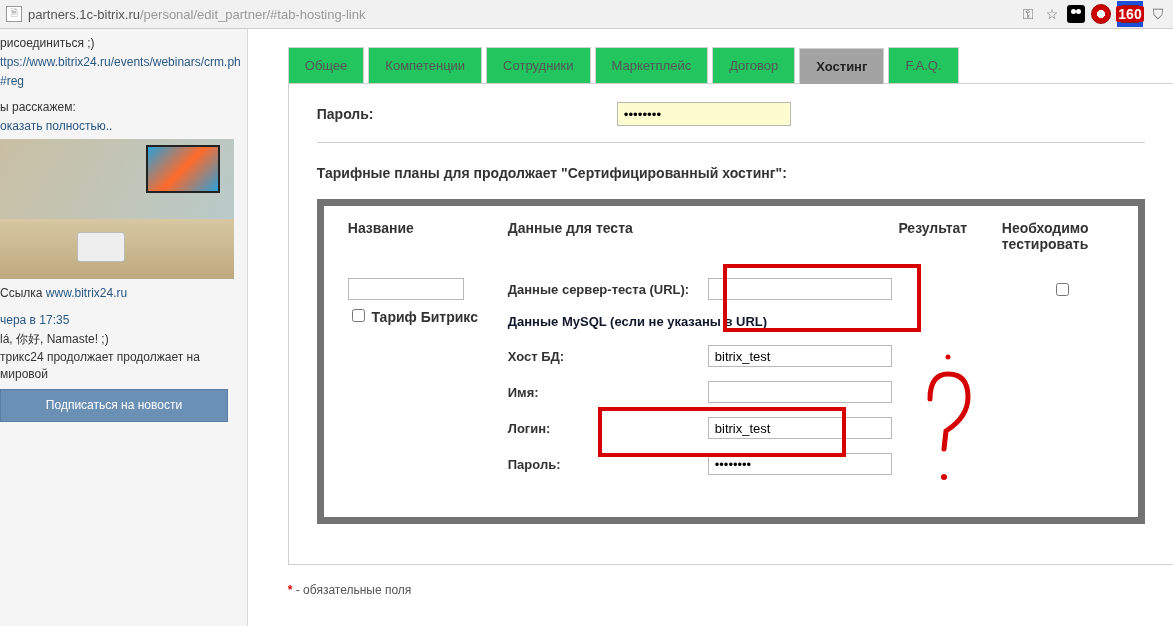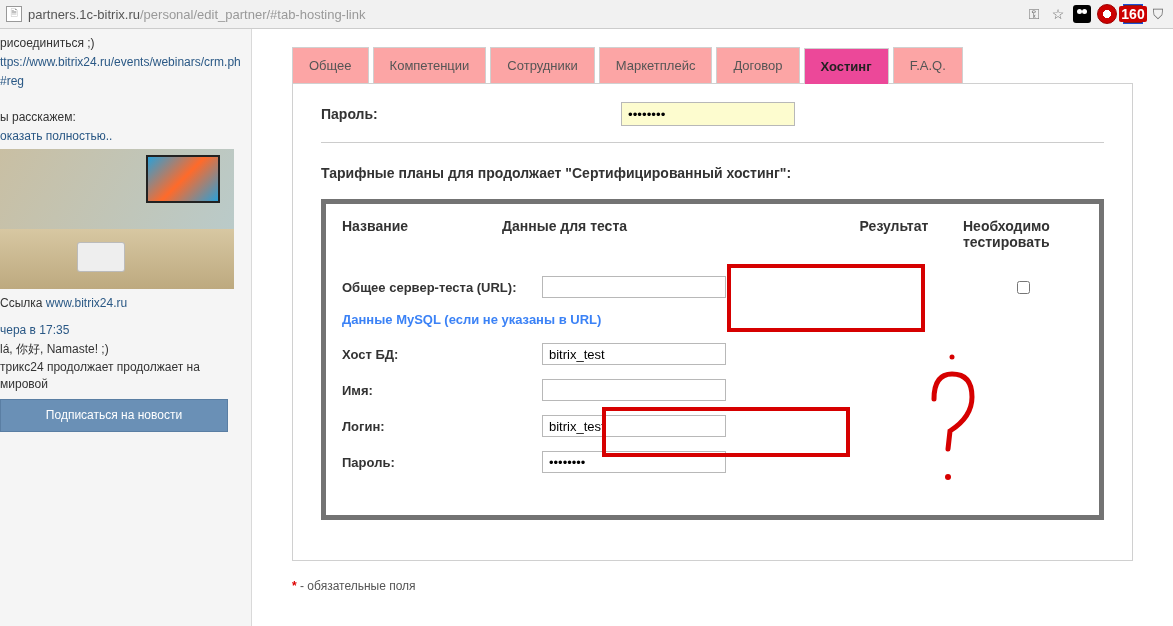--- a/index.html
+++ b/index.html
@@ -7,61 +7,61 @@
 .addr-bar .page-icon{width:14px;height:14px;border:1px solid #999;background:#fff;font-size:9px;display:flex;align-items:center;justify-content:center;color:#888}
 .addr-url{flex:1;font-size:13px;color:#555;white-space:nowrap;overflow:hidden}
 .addr-url .grey{color:#999}
 .addr-icons{display:flex;align-items:center;gap:6px}
 .addr-icons span{width:18px;height:18px;display:flex;align-items:center;justify-content:center;font-size:14px;color:#666}
 .ico-key{color:#444}
 .ico-mask{width:22px;height:14px;border-radius:3px;background:#000;position:relative}
 .ico-mask::before,.ico-mask::after{content:"";position:absolute;width:5px;height:5px;border-radius:50%;background:#fff;top:4px}
 .ico-mask::before{left:4px}.ico-mask::after{right:4px}
 .ico-q{width:18px;height:18px;border-radius:50%;background:radial-gradient(circle at 50% 50%,#fff 30%,#c00 31%);border:1px solid #900;position:relative}
-.ico-badge{width:22px;height:18px;background:#7f1d1d;border:1px solid #1d4ed8;position:relative;font-size:8px;display:flex;align-items:flex-end;justify-content:flex-end}
+.ico-badge{width:22px;height:18px;background:#7f1d1d;border:4px solid #1d4ed8;position:relative;font-size:8px;display:flex;align-items:flex-end;justify-content:flex-end}
 .ico-badge b{background:#c00;color:#fff;padding:0 2px;border-radius:2px;font-weight:bold}
 .ico-shield{width:16px;height:18px;color:#888;font-size:16px}
 .page{display:flex}
 .sidebar{width:245px;padding:4px 6px 16px 0;font-size:12px;color:#2a5885;line-height:1.4}
 .sidebar .plain{color:#333}
 .sidebar a{color:#2a5885;text-decoration:none}
 .photo{width:234px;height:140px;background:linear-gradient(120deg,#c9bfa3 0%,#b8ccce 100%);margin:4px 0 6px 0;position:relative;overflow:hidden}
 .photo .wall{position:absolute;top:6px;right:14px;width:70px;height:44px;background:linear-gradient(135deg,#2aa0d8,#ff6a2a,#2aa0d8);border:2px solid #222}
 .photo .desk{position:absolute;bottom:0;left:0;right:0;height:60px;background:linear-gradient(#d7c7a2,#bda97f)}
 .photo .lap{position:absolute;bottom:18px;left:78px;width:46px;height:28px;background:#eee;border-radius:2px;box-shadow:0 0 0 1px #bbb}
 .subscribe-btn{display:block;width:226px;text-align:center;background:#6a90b6;color:#fff;font-size:12px;padding:7px 0;margin-top:6px;border:1px solid #5a7ea3;cursor:pointer}
 .side-line{margin:2px 0}
 .main{flex:1;background:#fff;border-left:1px solid #d9d9d9;min-height:598px;position:relative}
 .tabs{display:flex;margin:18px 0 0 40px}
-.tab{border:1px solid #d0d0d0;border-bottom:none;background:#fca5a5;padding:10px 16px;margin-right:4px;font-size:13px;color:#555;cursor:pointer}
-.tab.active{background:#ec4899;color:#222;font-weight:bold;position:relative;top:1px}
+.tab{border:1px solid #d0d0d0;border-bottom:none;background:#22c55e;padding:10px 16px;margin-right:4px;font-size:13px;color:#555;cursor:pointer}
+.tab.active{background:#a3a3a3;color:#222;font-weight:bold;position:relative;top:1px}
 .panel{border:1px solid #d0d0d0;margin:0 40px 0 40px;padding:18px 28px 40px 28px;background:#fff}
 .row{display:flex;align-items:center;margin-bottom:16px}
 .row .lab{width:300px;font-weight:bold;font-size:14px;color:#333}
 .row .val input{width:160px;height:20px;border:1px solid #b8b8b8;padding:1px 6px;font-family:Arial}
 .pw-input{background:#fdfccf!important}
 .hr{border:none;border-top:1px solid #ccc;margin:6px 0 22px 0}
 .section-title{font-weight:bold;font-size:14px;color:#333;margin-bottom:18px}
-.plan-box{border:5px solid #737373;padding:14px 16px 28px 16px}
+.plan-box{border:7px solid #737373;padding:14px 16px 28px 24px}
 .plan-head{display:flex;font-weight:bold;color:#333;font-size:14px;margin-bottom:26px}
 .plan-head .c1{width:160px}
 .plan-head .c2{flex:1}
 .plan-head .c3{width:110px;text-align:center}
 .plan-head .c4{width:120px;text-align:left;padding-left:14px}
 .plan-body{display:flex}
 .colA{width:160px}
 .colA input[type=text]{width:110px;height:18px;border:1px solid #b8b8b8;margin-bottom:6px}
 .colA label{font-weight:bold;font-size:14px;color:#333}
 .colB{flex:1}
 .colC{width:110px}
 .colD{width:120px;text-align:center;padding-top:2px}
 .f-row{display:flex;align-items:center;margin-bottom:14px}
 .f-row .f-lab{width:200px;font-weight:bold;color:#333;font-size:13px}
 .f-row input[type=text],.f-row input[type=password]{width:170px;height:18px;border:1px solid #b8b8b8;padding:1px 6px;font-family:Arial;font-size:13px}
-.sub-title{font-weight:bold;color:#3b82f6;font-size:13px;margin:4px 0 16px 0}
+.sub-title{font-weight:bold;color:#0f172a;font-size:13px;margin:4px 0 16px 0}
 .hi-box{position:absolute;border:4px solid #d60000;pointer-events:none}
 .req{margin:18px 0 0 40px;font-size:12px;color:#555}
 .req b{color:#d00}
 .annot{position:absolute;color:#d60000;font-size:48px;font-family:Arial;pointer-events:none}
 </style>
 </head>
 <body>
 
 <div class="addr-bar">
   <span class="page-icon">🗎</span>
@@ -78,21 +78,21 @@
       </span>
     <span class="ico-shield">⛉</span>
   </div>
 </div>
 
 <div class="page">
   <div class="sidebar">
     <div class="side-line plain">рисоединиться ;)</div>
     <div class="side-line"><a href="#">ttps://www.bitrix24.ru/events/webinars/crm.ph</a></div>
     <div class="side-line"><a href="#">#reg</a></div>
-    <div class="side-line plain" style="margin-top:20px">ы расскажем:</div>
+    <div class="side-line plain" style="margin-top:10px">ы расскажем:</div>
     <div class="side-line"><a href="#">оказать полностью..</a></div>
     <div class="photo">
       <div class="wall"></div>
         <div class="desk"></div>
         <div class="lap"></div>
     </div>
     <div class="side-line plain"><span>Ссылка</span> <a href="#">www.bitrix24.ru</a></div>
     <div class="side-line" style="margin-top:10px"><a href="#" style="font-weight:normal">чера в 17:35</a></div>
     <div class="side-line plain">lá, 你好, Namaste! ;)</div>
     <div class="side-line plain">трикс24 продолжает продолжает на мировой</div>
@@ -120,23 +120,28 @@
 
       <div class="plan-box">
         <div class="plan-head">
           <div class="c1">Название</div>
           <div class="c2">Данные для теста</div>
           <div class="c3">Результат</div>
           <div class="c4">Необходимо тестировать</div>
         </div>
 
         <div class="plan-body">
+          <div class="colA">
+            <input type="text" value="" style=""><br>
+            <input type="checkbox" style="">
+            <label>Тариф Битрикс</label>
+          </div>
           <div class="colB">
             <div class="f-row">
-              <div class="f-lab">Общее сервер-теста (URL):</div>
+              <div class="f-lab">Данные сервер-теста (URL):</div>
               <input type="text" value="" style="">
             </div>
             <div class="sub-title">Данные MySQL (если не указаны в URL)</div>
             <div class="f-row">
               <div class="f-lab">Хост БД:</div>
               <input type="text" value="bitrix_test" style="">
             </div>
             <div class="f-row">
               <div class="f-lab">Имя:</div>
               <input type="text" value="" style="">

